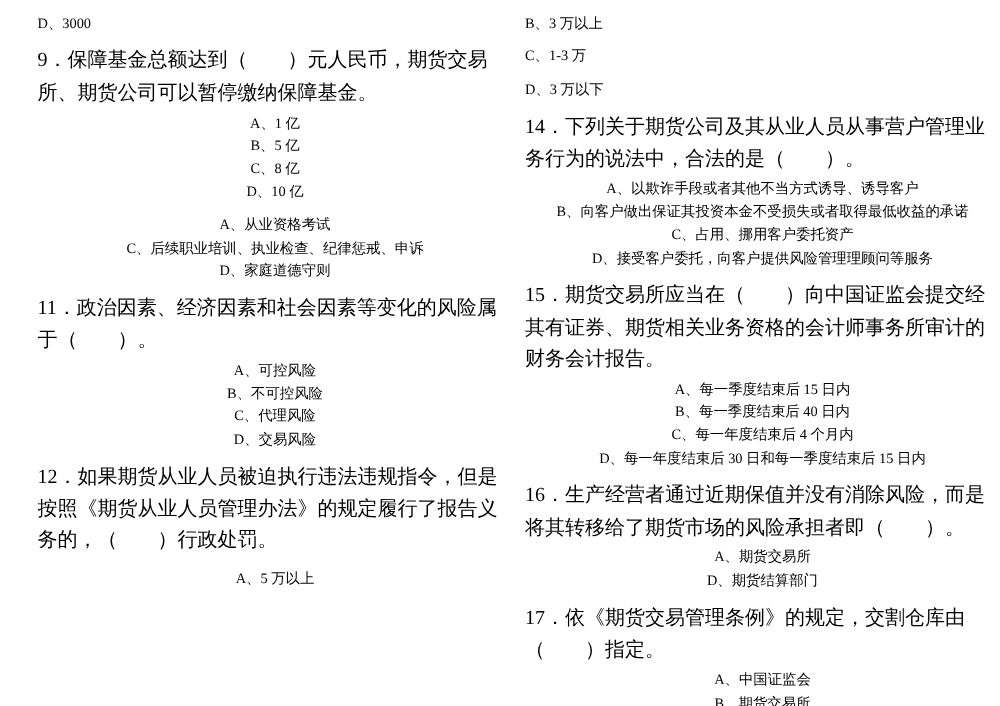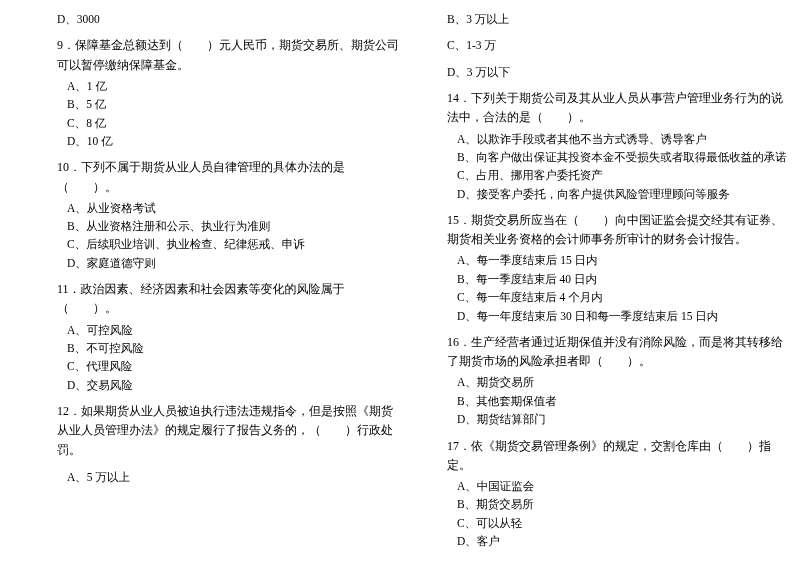--- a/index.html
+++ b/index.html
@@ -26,30 +26,30 @@
     .col-left {
       width: 50%;
       flex-shrink: 0;
     }
     .col-right {
       width: 50%;
       flex-shrink: 0;
     }
     .question-block {
       margin-bottom: 8px;
-      margin-left: 27px;
     }
     .question-text {
       line-height: 1.6;
       margin-bottom: 2px;
-      font-size: 12px;
+      font-size: 16px;
       font-family: Liberation Serif, serif;
     }
     .options {
       padding-left: 10px;
+      text-align: center;
     }
     .option-row {
       line-height: 1.6;
       font-size: 11.5px;
     }
     .page-footer {
       text-align: center;
       margin-top: 10px;
       font-size: 12px;
     }
@@ -70,24 +70,22 @@
         <div class="question-text">9．保障基金总额达到（　　）元人民币，期货交易所、期货公司可以暂停缴纳保障基金。</div>
         <div class="options">
           <div class="option-row">A、1 亿</div>
           <div class="option-row">B、5 亿</div>
           <div class="option-row">C、8 亿</div>
           <div class="option-row">D、10 亿</div>
         </div>
       </div>
 
       <div class="question-block">
-        <div class="question-text">10．下列不属于期货从业人员自律管理的具体办法的是（　　）。</div>
         <div class="options">
           <div class="option-row">A、从业资格考试</div>
-          <div class="option-row">B、从业资格注册和公示、执业行为准则</div>
           <div class="option-row">C、后续职业培训、执业检查、纪律惩戒、申诉</div>
           <div class="option-row">D、家庭道德守则</div>
         </div>
       </div>
 
       <div class="question-block">
         <div class="question-text">11．政治因素、经济因素和社会因素等变化的风险属于（　　）。</div>
         <div class="options">
           <div class="option-row">A、可控风险</div>
           <div class="option-row">B、不可控风险</div>
@@ -139,21 +137,20 @@
           <div class="option-row">B、每一季度结束后 40 日内</div>
           <div class="option-row">C、每一年度结束后 4 个月内</div>
           <div class="option-row">D、每一年度结束后 30 日和每一季度结束后 15 日内</div>
         </div>
       </div>
 
       <div class="question-block">
         <div class="question-text">16．生产经营者通过近期保值并没有消除风险，而是将其转移给了期货市场的风险承担者即（　　）。</div>
         <div class="options">
           <div class="option-row">A、期货交易所</div>
-          <div class="option-row">B、其他套期保值者</div>
           <div class="option-row">D、期货结算部门</div>
         </div>
       </div>
 
       <div class="question-block">
         <div class="question-text">17．依《期货交易管理条例》的规定，交割仓库由（　　）指定。</div>
         <div class="options">
           <div class="option-row">A、中国证监会</div>
           <div class="option-row">B、期货交易所</div>
           <div class="option-row">C、可以从轻</div>

